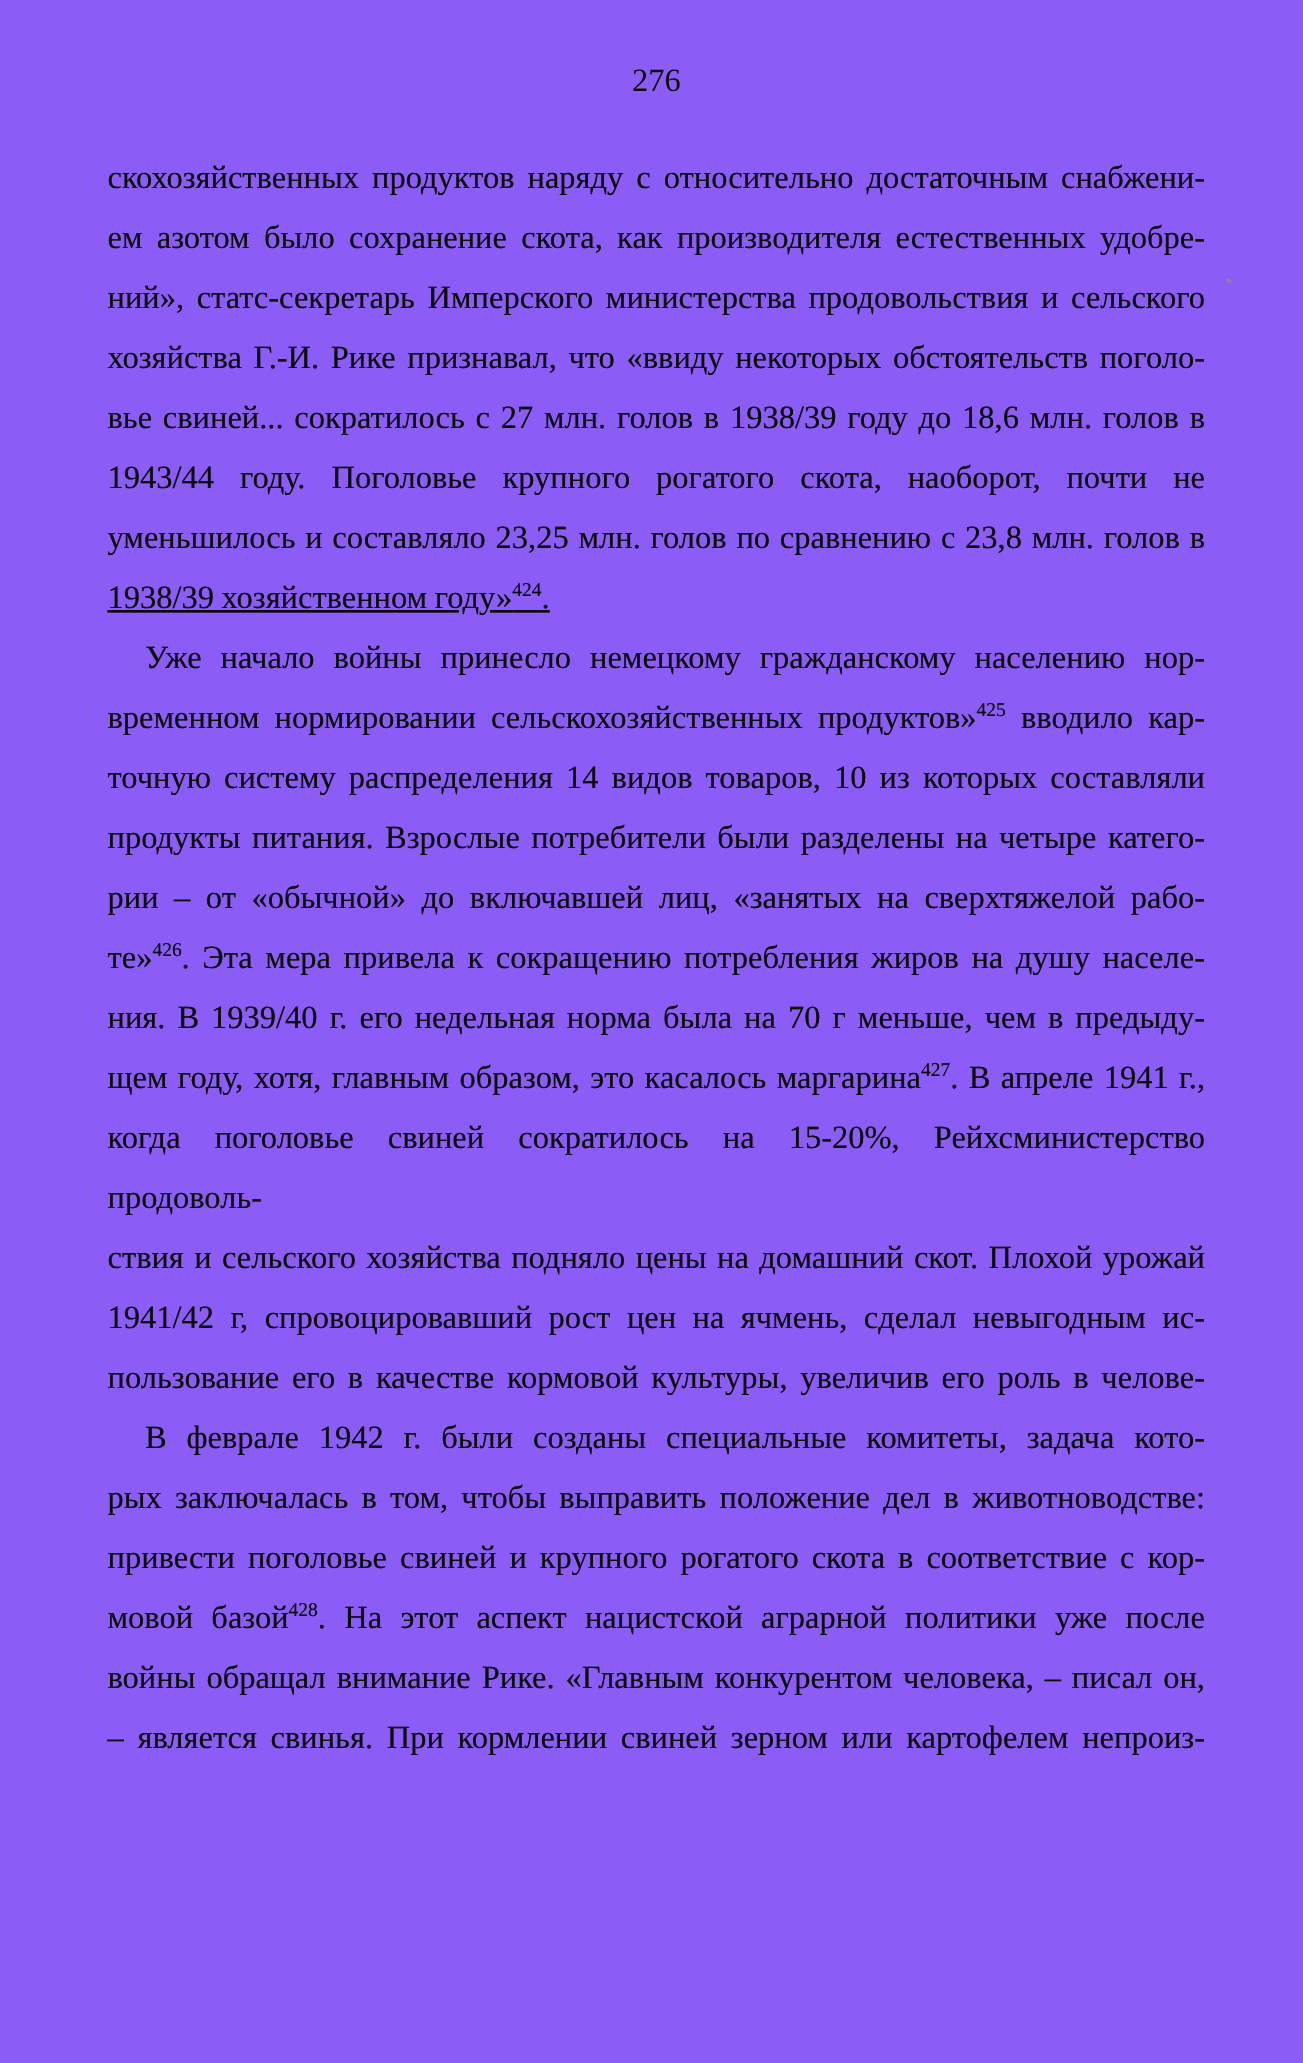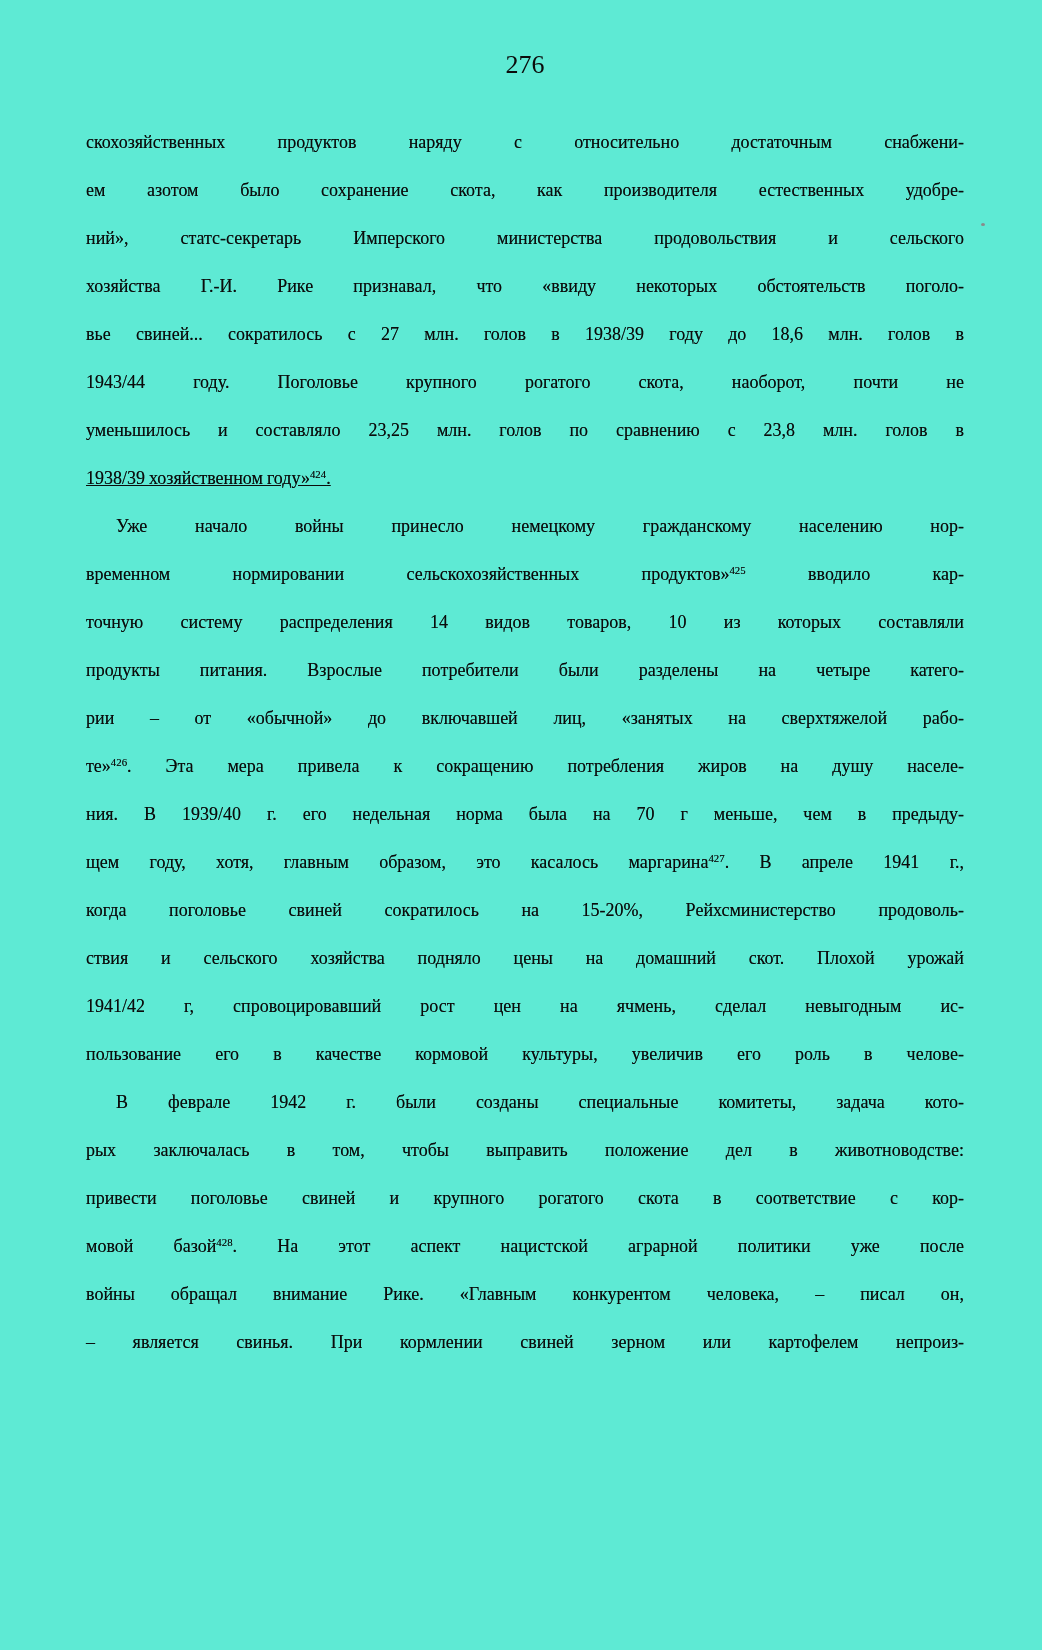--- a/index.html
+++ b/index.html
@@ -8,36 +8,36 @@
     height: 1650px;
     background: #ffffff;
     position: relative;
     overflow: hidden;
     font-family: "Liberation Serif", "DejaVu Serif", serif;
     color: #0b0b0b;
   }
   .page {
     position: absolute;
     inset: 0;
-    background: #5eead4;
+    background: #8b5cf6;
   }
   .page-number {
     position: absolute;
     top: 50px;
     left: 86px;
     width: 878px;
     text-align: center;
     font-size: 26px;
   }
   .text-block {
     position: absolute;
     top: 118px;
     left: 86px;
     width: 878px;
-    font-size: 18px;
+    font-size: 26px;
     line-height: 48px;
     text-shadow: 0 0 0.5px rgba(0,0,0,0.55);
     word-spacing: -0.5px;
   }
   .line {
     text-align: justify;
     text-align-last: justify;
   }
   .line.end {
     text-align-last: left;

